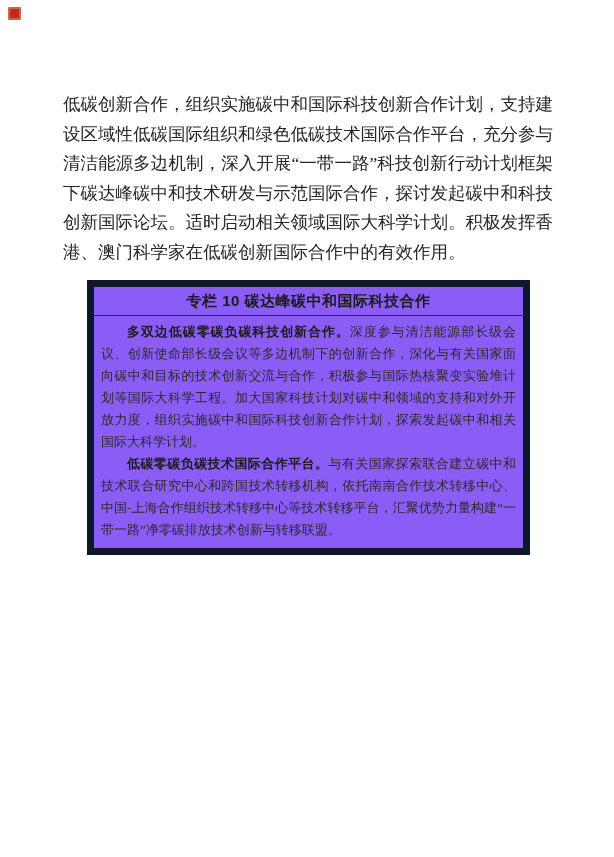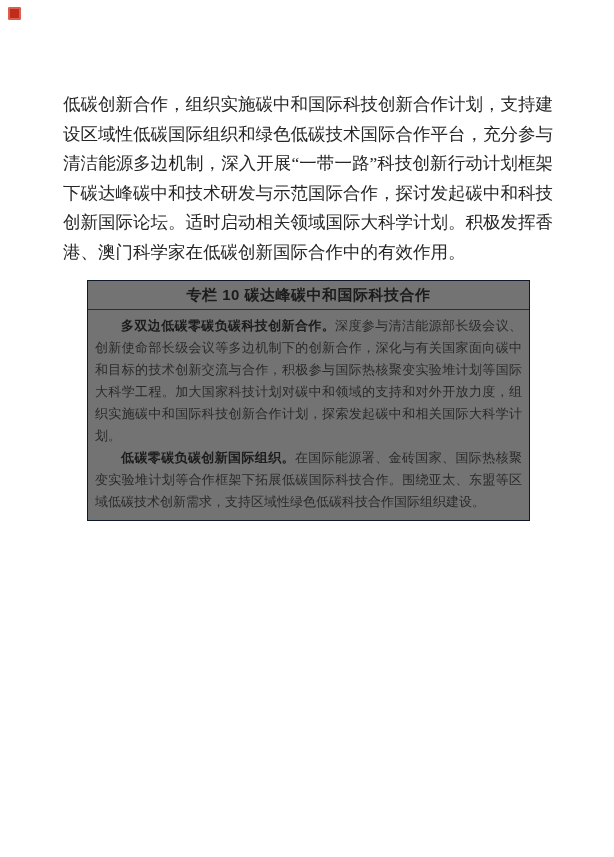--- a/index.html
+++ b/index.html
@@ -35,22 +35,22 @@
     line-height: 29.5px;
     text-align: justify;
     text-justify: inter-ideograph;
     color: #262626;
   }
   .body-para.indent { text-indent: 2em; }
 
   .column-box {
     margin: 13px 0 0 24px;
     width: 443px;
-    border: 1px solid #0f172a;
-    background: #737373;
+    border: 7px solid #0f172a;
+    background: #8b5cf6;
     box-sizing: border-box;
   }
   .column-title {
     font-family: "Liberation Sans", "DejaVu Sans", sans-serif;
     font-weight: bold;
     font-size: 15px;
     color: #1c1c1c;
     text-align: center;
     padding: 5px 0 4px 0;
     border-bottom: 1px solid #2e2e2e;
@@ -92,20 +92,20 @@
 <div class="page">
 
   <div class="corner-mark"></div>
 
   <p class="body-para">低碳创新合作，组织实施碳中和国际科技创新合作计划，支持建设区域性低碳国际组织和绿色低碳技术国际合作平台，充分参与清洁能源多边机制，深入开展“一带一路”科技创新行动计划框架下碳达峰碳中和技术研发与示范国际合作，探讨发起碳中和科技创新国际论坛。适时启动相关领域国际大科学计划。积极发挥香港、澳门科学家在低碳创新国际合作中的有效作用。</p>
 
   <div class="column-box">
     <div class="column-title">专栏 10  碳达峰碳中和国际科技合作</div>
     <div class="column-body">
       <p><span class="lead">多双边低碳零碳负碳科技创新合作。</span><span>深度参与清洁能源部长级会议、创新使命部长级会议等多边机制下的创新合作，深化与有关国家面向碳中和目标的技术创新交流与合作，积极参与国际热核聚变实验堆计划等国际大科学工程。加大国家科技计划对碳中和领域的支持和对外开放力度，组织实施碳中和国际科技创新合作计划，探索发起碳中和相关国际大科学计划。</span></p>
-      <p><span class="lead">低碳零碳负碳创新国际组织。</span><span>在国际能源署、金砖国家、国际热核聚变实验堆计划等合作框架下拓展低碳国际科技合作。围绕亚太、东盟等区域低碳技术创新需求，支持区域性绿色低碳科技合作国际组织建设。</span></p>
+      <p><span class="lead">低碳零碳负碳技术国际合作平台。</span><span>与有关国家探索联合建立碳中和技术联合研究中心和跨国技术转移机构，依托南南合作技术转移中心、中国-上海合作组织技术转移中心等技术转移平台，汇聚优势力量构建“一带一路”净零碳排放技术创新与转移联盟。</span></p>
     </div>
   </div>
 
 
   <div class="page-number">— 14 —</div>
 
 </div>
 
 </body></html>

